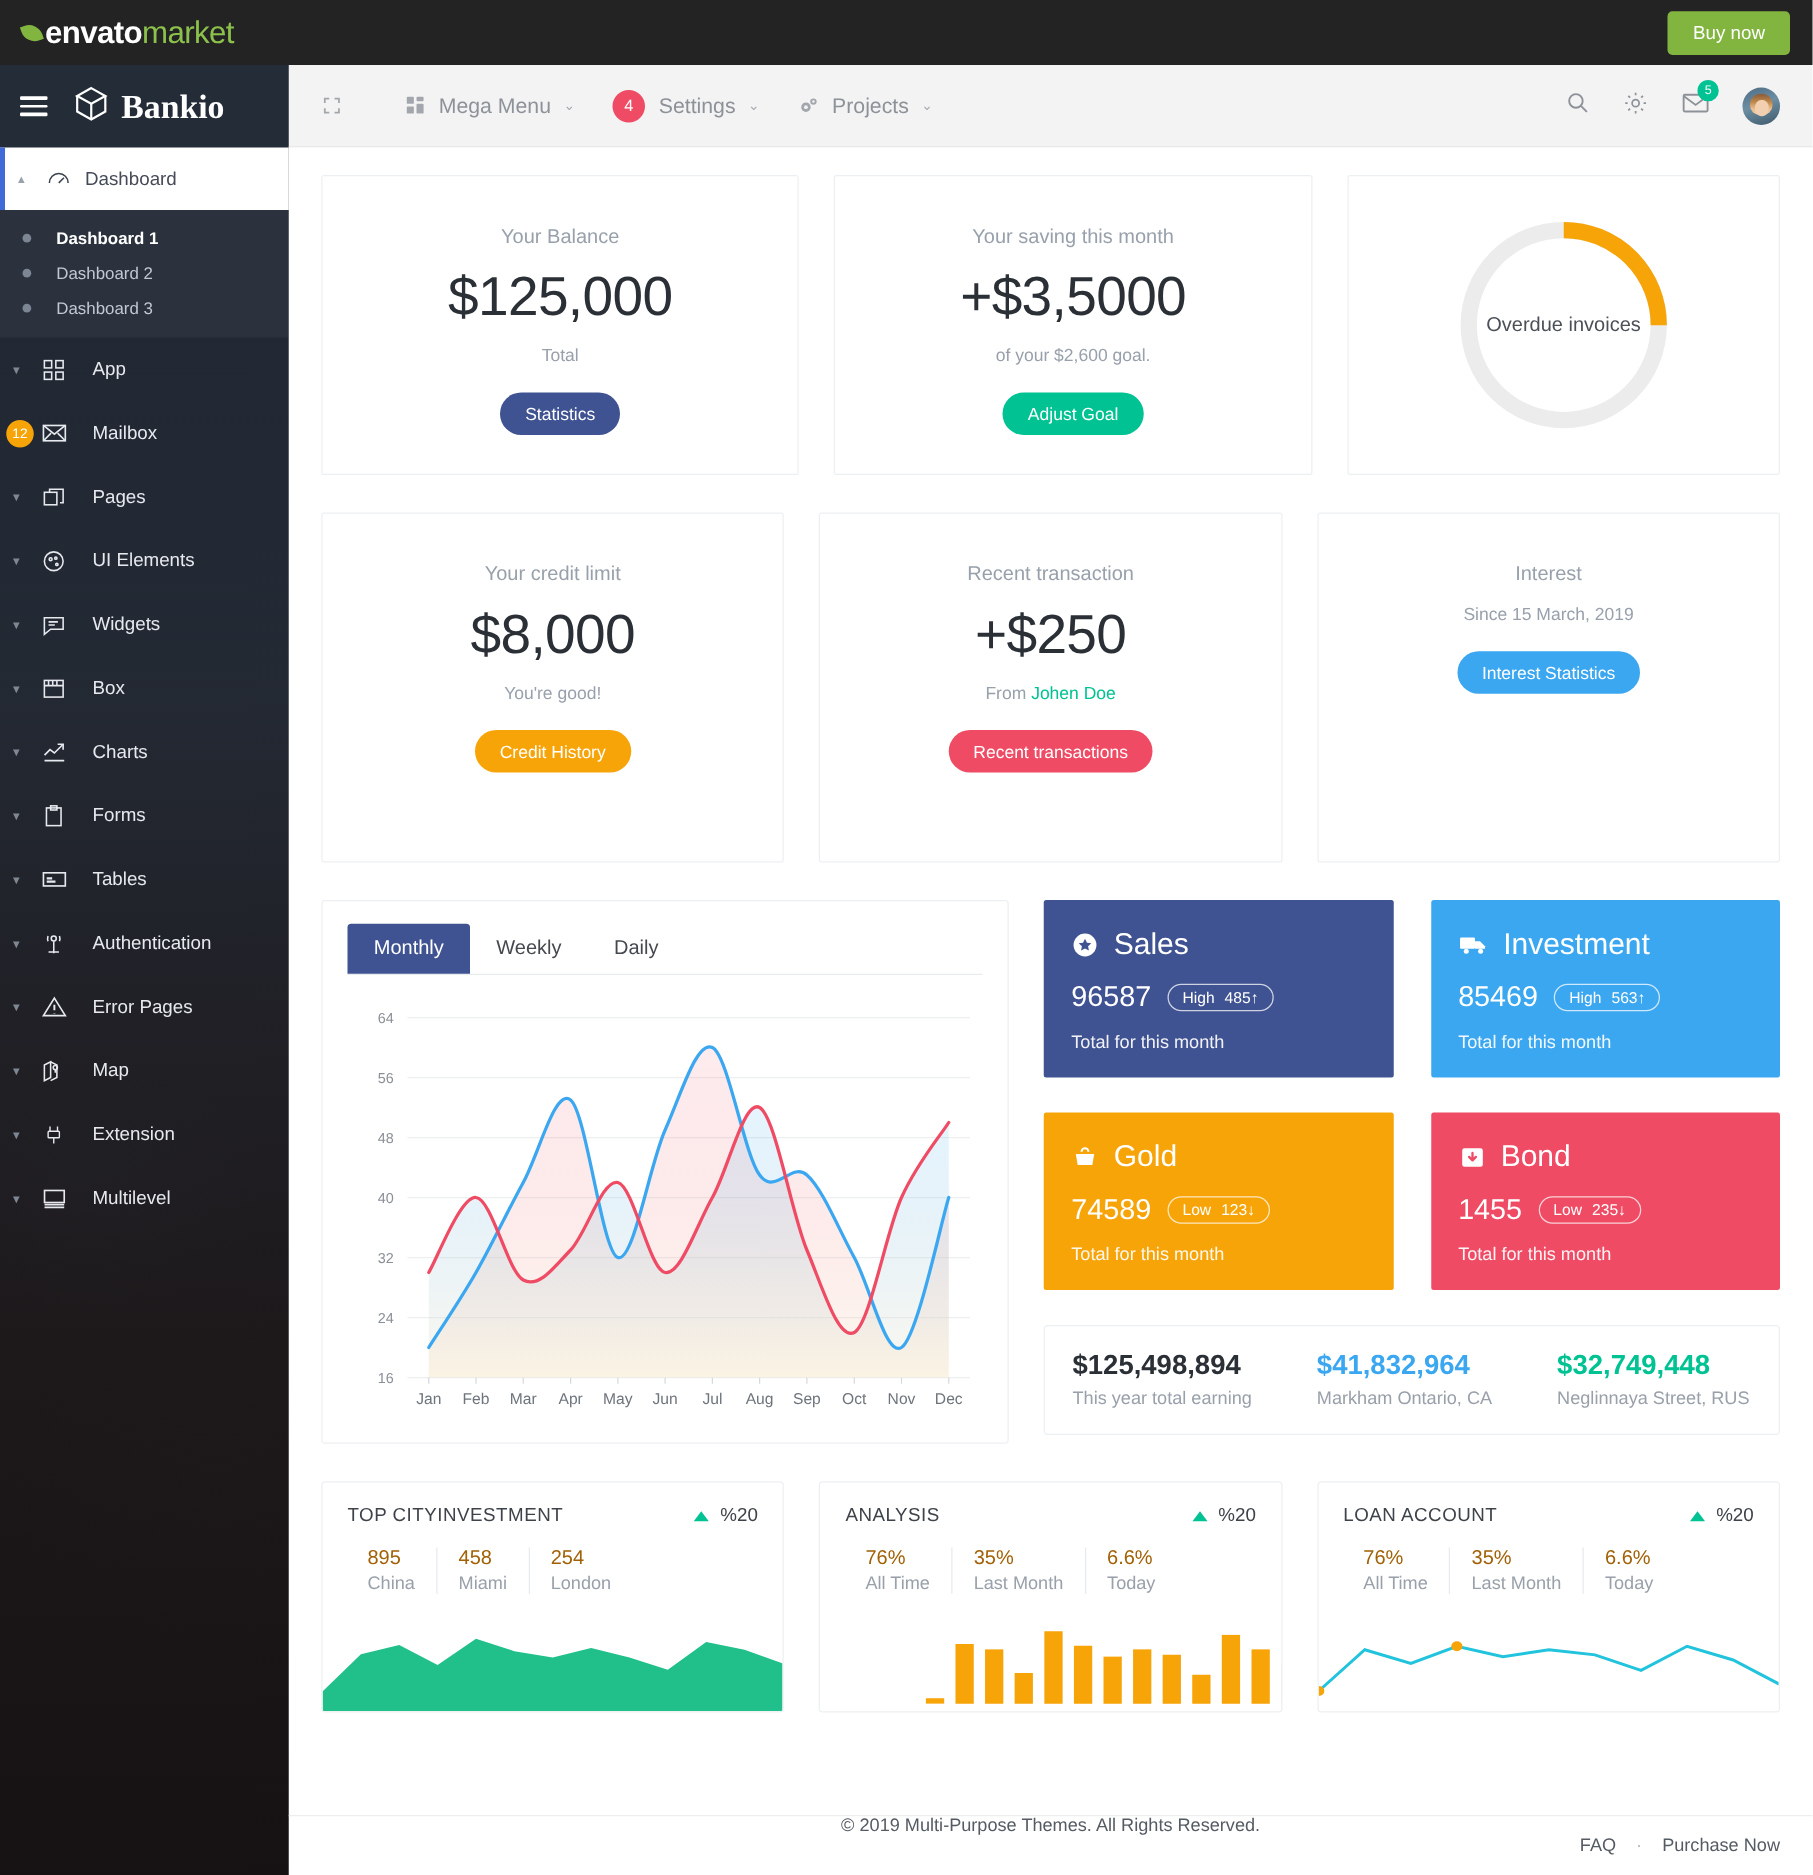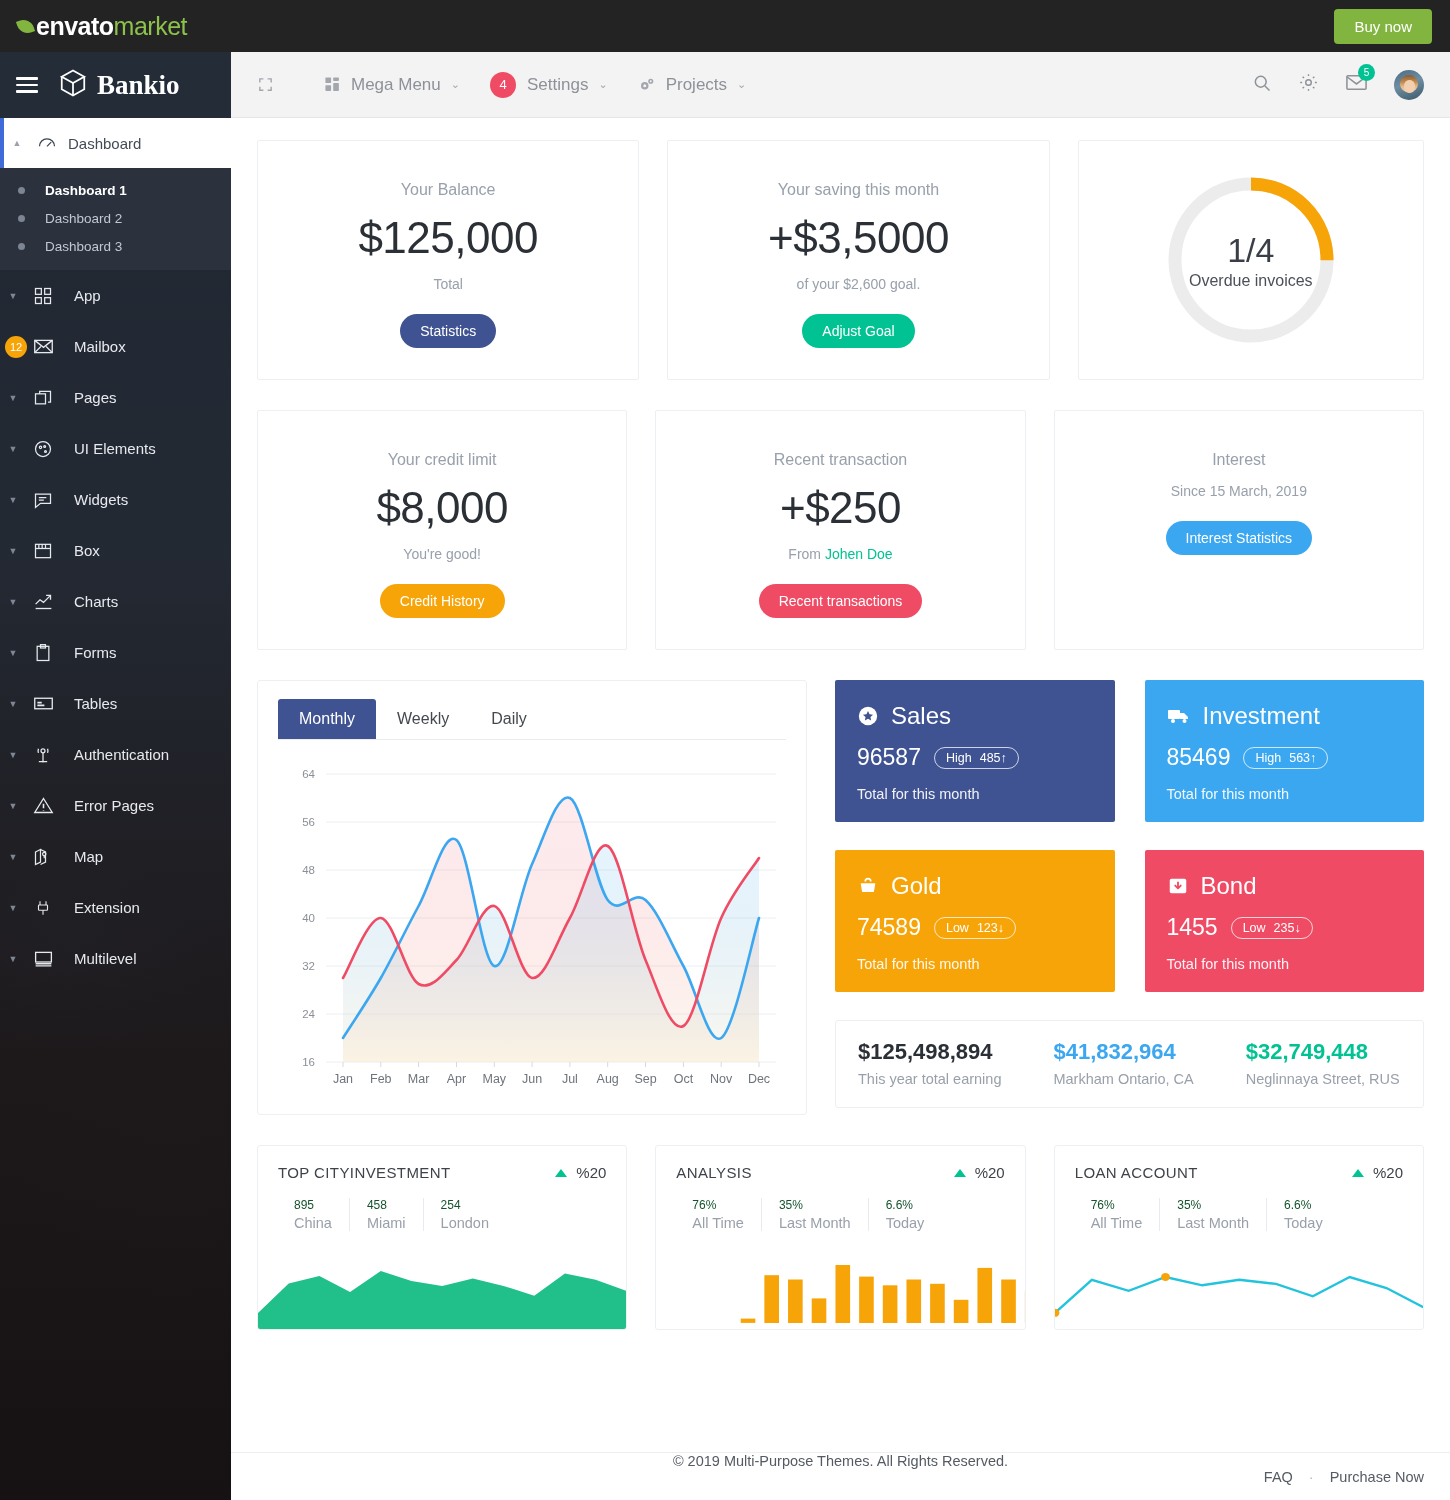--- a/index.html
+++ b/index.html
@@ -183,21 +183,21 @@
   .wc-title { font-size: 15px; color: #3e434a; letter-spacing: 0.4px; }
   .wc-pct { margin-left: auto; display: flex; align-items: center; font-size: 15px; color: #3e434a; }
   .tri-up {
     width: 0; height: 0; border-left: 6px solid transparent; border-right: 6px solid transparent;
     border-bottom: 8px solid #00c292; margin-right: 9px;
   }
   .wc-stats { display: flex; margin-top: 17px; }
   .wc-stat { padding: 0 17px; border-right: 1px solid #e7eaee; text-align: left; }
   .wc-stat:first-child { padding-left: 16px; }
   .wc-stat:last-child { border-right: none; }
-  .wc-v { font-size: 12px; color: #14532d; }
+  .wc-v { font-size: 16px; color: #a16207; }
   .wc-l { font-size: 14.5px; color: #99a0aa; margin-top: 3px; }
   .wc-graph { position: absolute; bottom: 0; left: 0; width: 100%; height: 70px; }
 
   
   #footer {
     position: absolute; left: 231px; top: 1452px; width: 1219px; height: 48px;
     background: #fff; border-top: 1px solid #eceef0; display: flex; align-items: center;
     padding: 0 26px; font-size: 14.5px; color: #555b63; flex-direction: column;
   }
   #footer-right { margin-left: auto; display: flex; align-items: center; gap: 16px; }
@@ -496,27 +496,26 @@
       <div class="stat-sub">of your $2,600 goal.</div>
       <button class="pill" id="btn-adjust-goal" style="background: rgb(0, 194, 146);">Adjust Goal</button>
     </div>
 
     <div class="donut-card">
       <svg width="176" height="176" viewBox="0 0 176 176">
         <circle cx="88" cy="88" r="76" fill="none" stroke="#ececec" stroke-width="13"></circle>
         <circle id="donut-arc" cx="88" cy="88" r="76" fill="none" stroke="#f7a409" stroke-width="13" transform="rotate(-90 88 88)" stroke-dasharray="119.38052083641213 477.5220833456485"></circle>
       </svg>
       <div class="donut-center">
-        <div class="donut-big">1/4</div>
         <div class="donut-lbl">Overdue invoices</div>
       </div>
     </div>
   </div>
 
-  <div class="row" style="height:240px">
+  <div class="row" style="height:280px">
     <div class="stat-card">
       <div class="stat-title">Your credit limit</div>
       <div class="stat-value">$8,000</div>
       <div class="stat-sub">You're good!</div>
       <button class="pill" id="btn-credit-history" style="background: rgb(247, 164, 9);">Credit History</button>
     </div>
 
     <div class="stat-card">
       <div class="stat-title">Recent transaction</div>
       <div class="stat-value">+$250</div>

